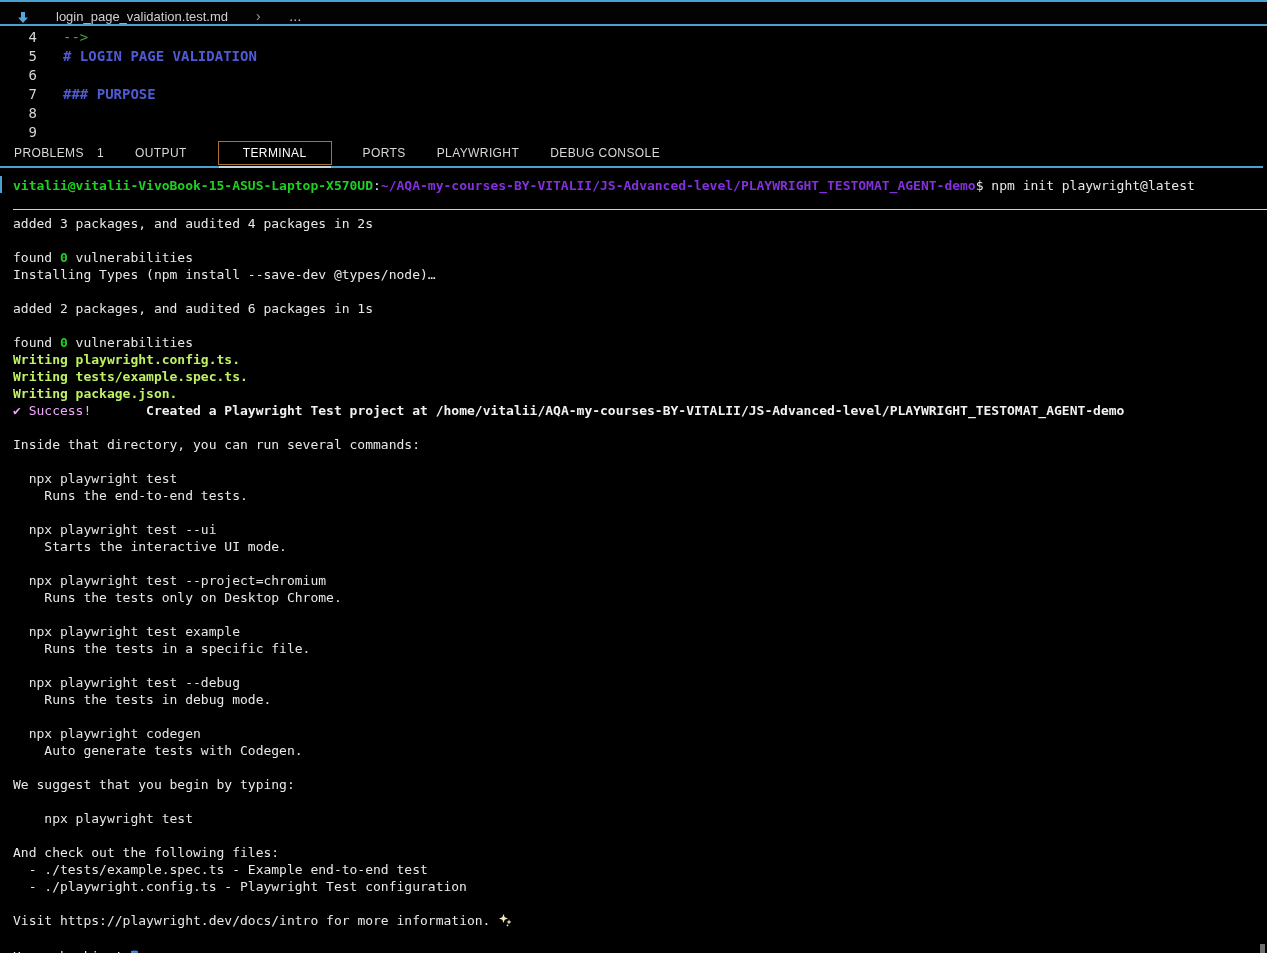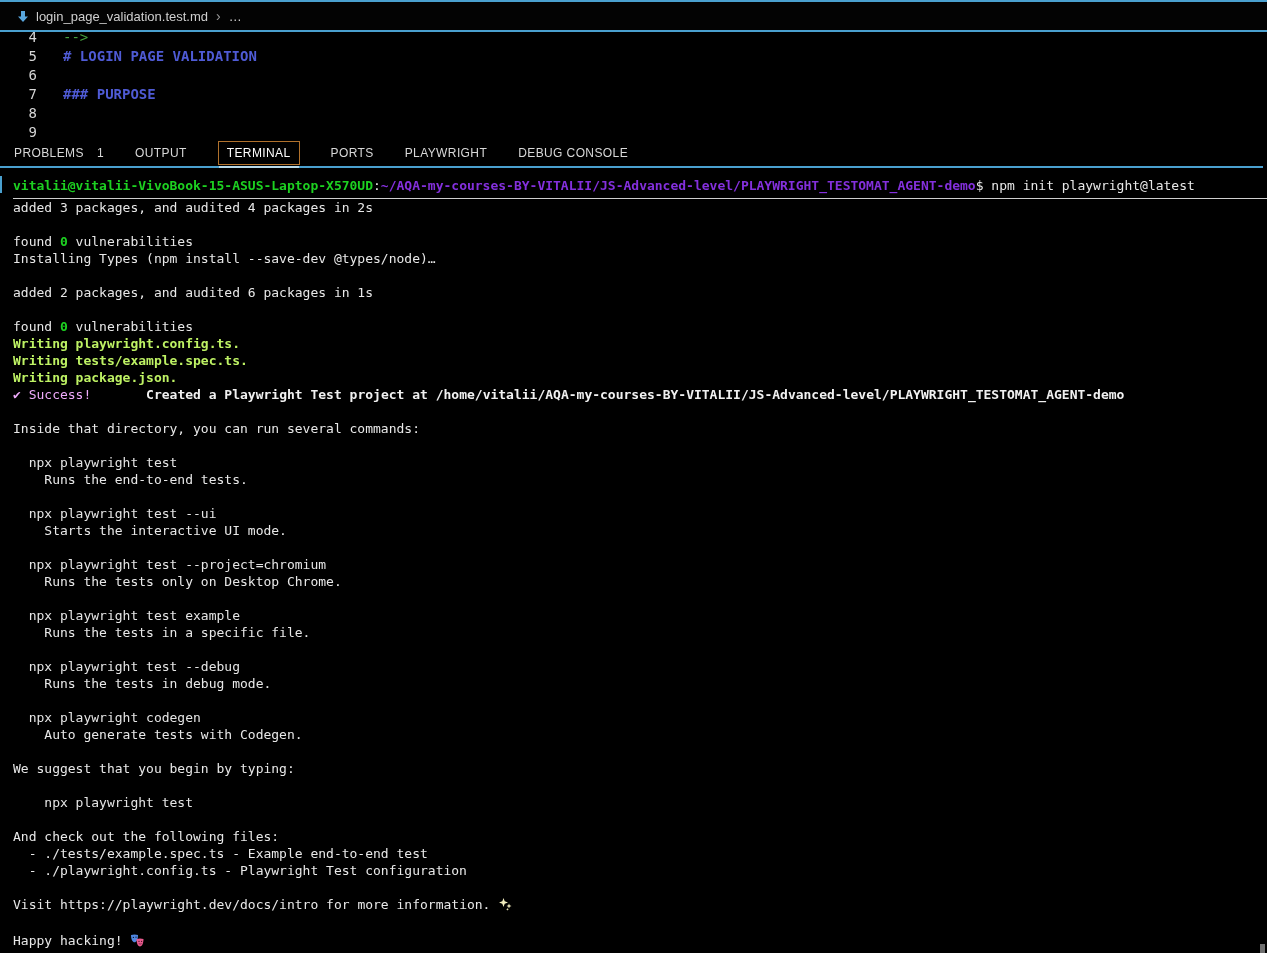--- a/index.html
+++ b/index.html
@@ -4,50 +4,50 @@
 <style>
   * { margin:0; padding:0; box-sizing:border-box; }
   html,body { width:1267px; height:953px; background:#000; overflow:hidden; }
   body { position:relative; font-family:"DejaVu Sans Mono", monospace; }
 
   .hline { position:absolute; left:0; right:0; background:#4aa0cf; }
   #top-border { top:0; height:2px; }
   #tab-edge-tick { position:absolute; left:229px; top:0; width:2px; height:6px; background:#4aa0cf; }
 
   
-  #breadcrumb { position:absolute; top:2px; left:0; right:0; height:30px; background:#030303;
-    border-bottom:2px solid #4aa0cf; display:flex; align-items:center; padding-left:17px;
-    font-family:"Liberation Sans", sans-serif; font-size:13px; color:#cfcfcf; }
+  #breadcrumb { position:absolute; top:2px; left:0; right:0; height:24px; background:#030303;
+    border-bottom:2px solid #4aa0cf; display:flex; align-items:flex-end; padding-left:17px;
+    font-family:"Liberation Sans", sans-serif; font-size:13px; color:#cfcfcf;gap:20px; }
   .bc-icon { display:inline-flex; margin-right:7px; }
   .bc-sep { margin:0 8px; color:#9a9a9a; font-size:14px; }
   .bc-more { color:#cfcfcf; }
 
   
   #editor { position:absolute; top:28px; left:0; right:0; height:110px; overflow:hidden;
     font-size:14px; line-height:19px; }
   .ed-line { white-space:pre; min-height:19px; display:flex; }
   .ed-num { width:37px; text-align:right; color:#d6d6d6; flex:0 0 37px; }
   .ed-text { margin-left:26px; color:#e6e6e6; }
   .ed-heading { color:#4f5bd5; font-weight:bold; }
   .ed-comment { color:#46a23f; }
 
   
   #panel-bar { position:absolute; top:139px; left:0; right:4px; height:29px; background:#000;
     border-bottom:2px solid #4aa0cf; display:flex; align-items:center; padding-left:14px;
     font-family:"Liberation Sans", sans-serif; font-size:12px; letter-spacing:.4px; color:#d8d8d8; }
   .ptab { margin-right:31px; position:relative; padding:5px 0; cursor:default; white-space:nowrap; }
   .ptab .badge { margin-left:13px; color:#d8d8d8; }
-  .ptab.active { border:1px solid #b0712c; padding:4px 8px; color:#fff; }
+  .ptab.active { border:1px solid #b0712c; padding:4px 24px; color:#fff; }
   .ptab.active::after { content:""; position:absolute; left:0; right:0; bottom:-4px; height:2px; background:#b7d9ea; }
 
   
   #terminal { position:absolute; top:170px; left:0; right:0; bottom:0; background:#000;
     overflow:hidden; padding:7px 0 0 13px; font-size:13px; line-height:17px; color:#e8e8e8; white-space:pre; }
   .term-line { min-height:17px; }
-  .term-line.prompt { border-bottom:1px solid #cfcfcf; padding-bottom:4px; }
+  .term-line.prompt { border-bottom:1px solid #cfcfcf; padding-bottom:15px; margin-bottom:5px; }
   .c-fg { color:#e8e8e8; }
   .c-gb { color:#1dd121; font-weight:bold; }
   .c-g  { color:#f0abfc; }
   .c-vb { color:#8430dd; font-weight:bold; }
   .c-cy { color:#e5e5e5; }
   .c-gy { color:#bef264;font-weight:bold; }
   .c-b  { color:#f1f1f1; font-weight:bold;margin-left:47px; }
   .seg-icon { display:inline-block; vertical-align:-2px; }
 
   #cmd-decoration-top { position:absolute; left:0; top:176px; width:2px; height:17px; background:#4aa0cf; }

